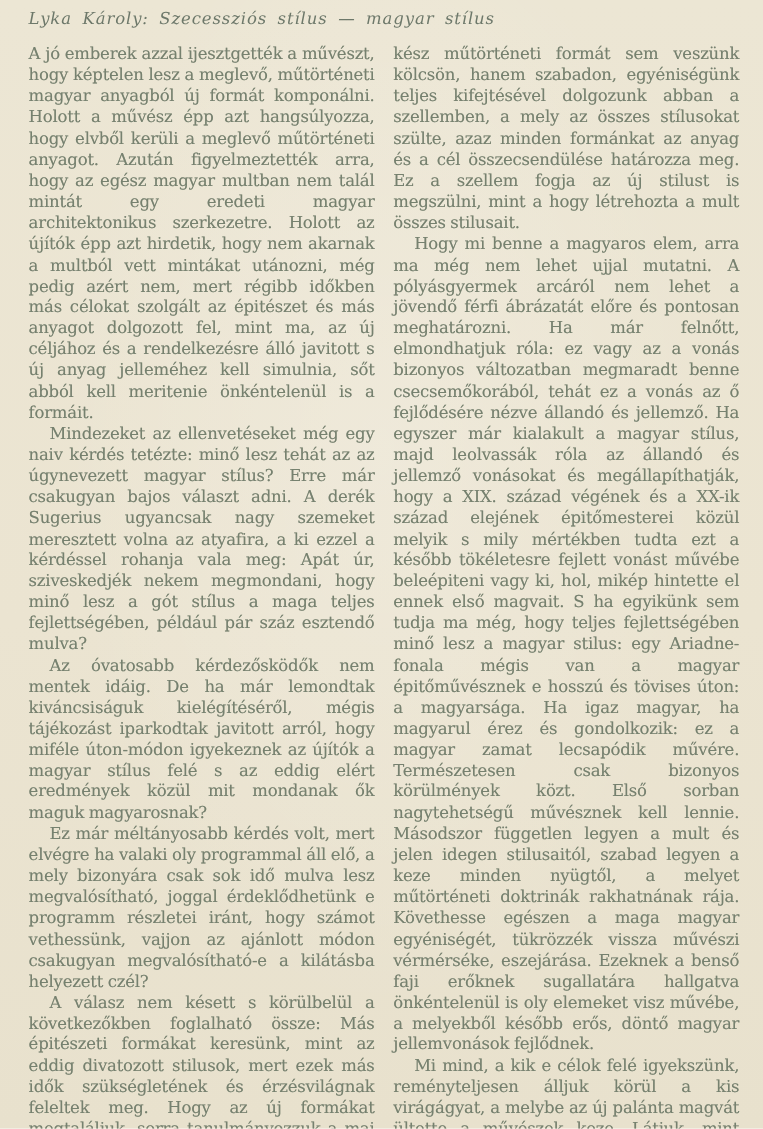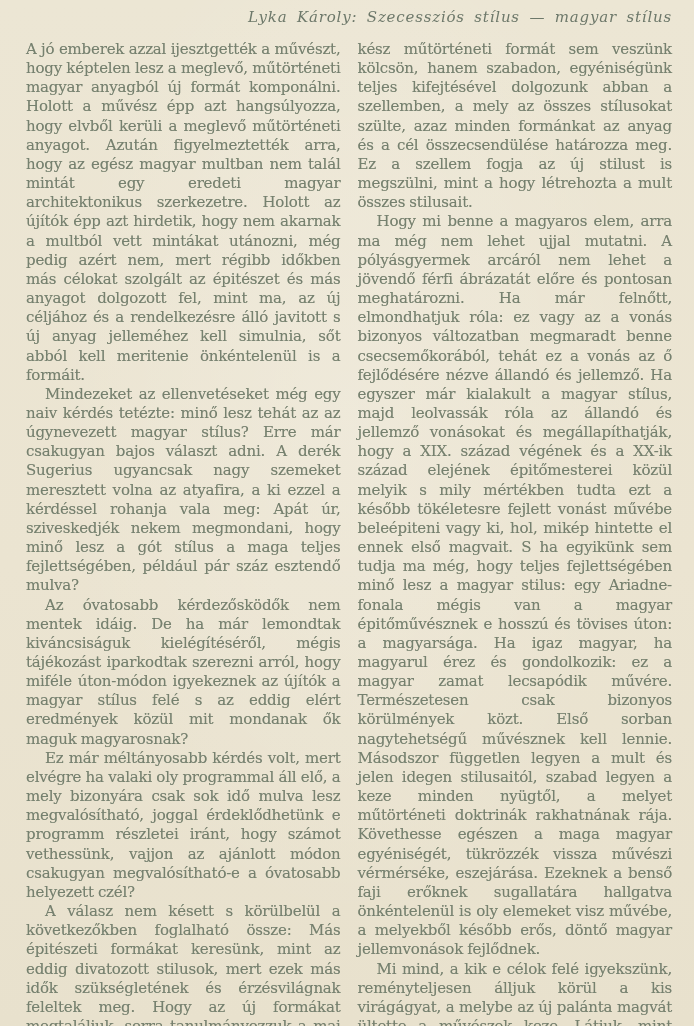--- a/index.html
+++ b/index.html
@@ -16,21 +16,21 @@
     font-family: "DejaVu Serif", "Liberation Serif", serif;
     color: #75806f;
   }
   .page {
     box-sizing: border-box;
     width: 694px;
     height: 1026px;
     padding: 8px 22px 0 26px;
   }
   .page-header {
-    text-align: right;
+    text-align: left;
     font-style: italic;
     font-size: 15px;
     letter-spacing: 0.8px;
     word-spacing: 4px;
     color: #6d786a;
     margin: 0 0 14px 0;
     white-space: nowrap;
   }
   .columns {
     display: flex;
@@ -56,22 +56,22 @@
 </head>
 <body>
 
 <div class="page">
   <div class="page-header">Lyka Károly: Szecessziós stílus — magyar stílus</div>
 
   <div class="columns">
     <div class="col">
         <p class="para">A jó emberek azzal ijesztgették a művészt, hogy képtelen lesz a meglevő, műtörténeti magyar anyagból új formát komponálni. Holott a művész épp azt hangsúlyozza, hogy elvből kerüli a meglevő műtörténeti anyagot. Azután figyelmeztették arra, hogy az egész magyar multban nem talál mintát egy eredeti magyar architektonikus szerkezetre. Holott az újítók épp azt hirdetik, hogy nem akarnak a multból vett mintákat utánozni, még pedig azért nem, mert régibb időkben más célokat szolgált az épitészet és más anyagot dolgozott fel, mint ma, az új céljához és a rendelkezésre álló javitott s új anyag jelleméhez kell simulnia, sőt abból kell meritenie önkéntelenül is a formáit.</p>
         <p class="para indent">Mindezeket az ellenvetéseket még egy naiv kérdés tetézte: minő lesz tehát az az úgynevezett magyar stílus? Erre már csakugyan bajos választ adni. A derék Sugerius ugyancsak nagy szemeket meresztett volna az atyafira, a ki ezzel a kérdéssel rohanja vala meg: Apát úr, sziveskedjék nekem megmondani, hogy minő lesz a gót stílus a maga teljes fejlettségében, például pár száz esztendő mulva?</p>
-        <p class="para indent">Az óvatosabb kérdezősködők nem mentek idáig. De ha már lemondtak kiváncsiságuk kielégítéséről, mégis tájékozást iparkodtak szerezni arról, hogy miféle úton-módon igyekeznek az újítók a magyar stílus felé s az eddig elért eredmények közül mit mondanak ők maguk magyarosnak?</p>
-        <p class="para indent">Ez már méltányosabb kérdés volt, mert elvégre ha valaki oly programmal áll elő, a mely bizonyára csak sok idő mulva lesz megvalósítható, joggal érdeklődhetünk e programm részletei iránt, hogy számot vethessünk, vajjon az ajánlott módon csakugyan megvalósítható-e a óvatosabb helyezett czél?</p>
+        <p class="para indent">Az óvatosabb kérdezősködők nem mentek idáig. De ha már lemondtak kiváncsiságuk kielégítéséről, mégis tájékozást iparkodtak javitott arról, hogy miféle úton-módon igyekeznek az újítók a magyar stílus felé s az eddig elért eredmények közül mit mondanak ők maguk magyarosnak?</p>
+        <p class="para indent">Ez már méltányosabb kérdés volt, mert elvégre ha valaki oly programmal áll elő, a mely bizonyára csak sok idő mulva lesz megvalósítható, joggal érdeklődhetünk e programm részletei iránt, hogy számot vethessünk, vajjon az ajánlott módon csakugyan megvalósítható-e a kilátásba helyezett czél?</p>
         <p class="para indent runover">A válasz nem késett s körülbelül a következőkben foglalható össze: Más épitészeti formákat keresünk, mint az eddig divatozott stilusok, mert ezek más idők szükségletének és érzésvilágnak feleltek meg. Hogy az új formákat megtaláljuk, sorra tanulmányozzuk a mai épitési anyagokat, azoknak összes tulajdonságait s aztán legjobb tehetségünk és ízlésünk szerint igyekszünk ezekből a célnak megfelelő szerkezeteket és diszitéseket alakitani. Egyetlen</p>
       </div>
     <div class="col">
         <p class="para">kész műtörténeti formát sem veszünk kölcsön, hanem szabadon, egyéniségünk teljes kifejtésével dolgozunk abban a szellemben, a mely az összes stílusokat szülte, azaz minden formánkat az anyag és a cél összecsendülése határozza meg. Ez a szellem fogja az új stilust is megszülni, mint a hogy létrehozta a mult összes stilusait.</p>
         <p class="para indent">Hogy mi benne a magyaros elem, arra ma még nem lehet ujjal mutatni. A pólyásgyermek arcáról nem lehet a jövendő férfi ábrázatát előre és pontosan meghatározni. Ha már felnőtt, elmondhatjuk róla: ez vagy az a vonás bizonyos változatban megmaradt benne csecsemőkorából, tehát ez a vonás az ő fejlődésére nézve állandó és jellemző. Ha egyszer már kialakult a magyar stílus, majd leolvassák róla az állandó és jellemző vonásokat és megállapíthatják, hogy a XIX. század végének és a XX-ik század elejének épitőmesterei közül melyik s mily mértékben tudta ezt a később tökéletesre fejlett vonást művébe beleépiteni vagy ki, hol, mikép hintette el ennek első magvait. S ha egyikünk sem tudja ma még, hogy teljes fejlettségében minő lesz a magyar stilus: egy Ariadne-fonala mégis van a magyar épitőművésznek e hosszú és tövises úton: a magyarsága. Ha igaz magyar, ha magyarul érez és gondolkozik: ez a magyar zamat lecsapódik művére. Természetesen csak bizonyos körülmények közt. Első sorban nagytehetségű művésznek kell lennie. Másodszor független legyen a mult és jelen idegen stilusaitól, szabad legyen a keze minden nyügtől, a melyet műtörténeti doktrinák rakhatnának rája. Követhesse egészen a maga magyar egyéniségét, tükrözzék vissza művészi vérmérséke, eszejárása. Ezeknek a benső faji erőknek sugallatára hallgatva önkéntelenül is oly elemeket visz művébe, a melyekből később erős, döntő magyar jellemvonások fejlődnek.</p>
         <p class="para indent runover">Mi mind, a kik e célok felé igyekszünk, reményteljesen álljuk körül a kis virágágyat, a melybe az új palánta magvát ültette a művészek keze. Látjuk, mint gerjedezik a magyar televényben, mint töri meg a földet, mint dugja ki levélkéjét. Csak a sziklevél jött még elé, a legelső, a melynek más a formája, mint a későbbi, többi levélé. Még nem tudjuk, minő lesz a többi levélnek formája, de érezzük, hogy</p>
       </div>
   </div>
 
 </div>

